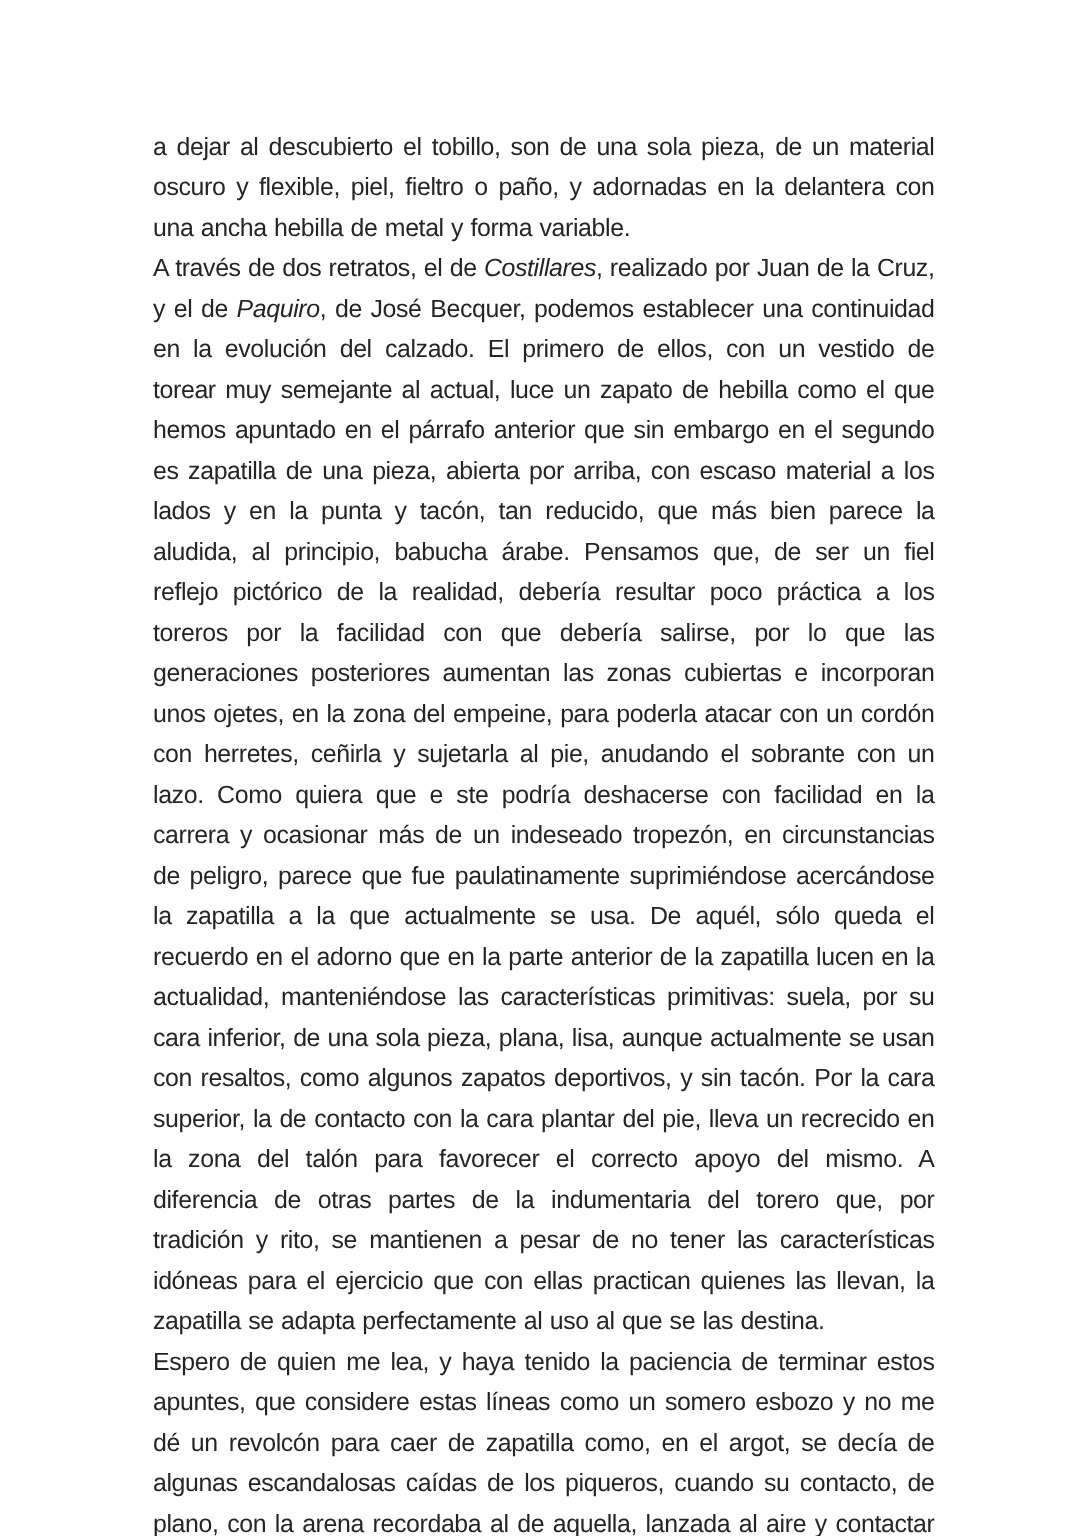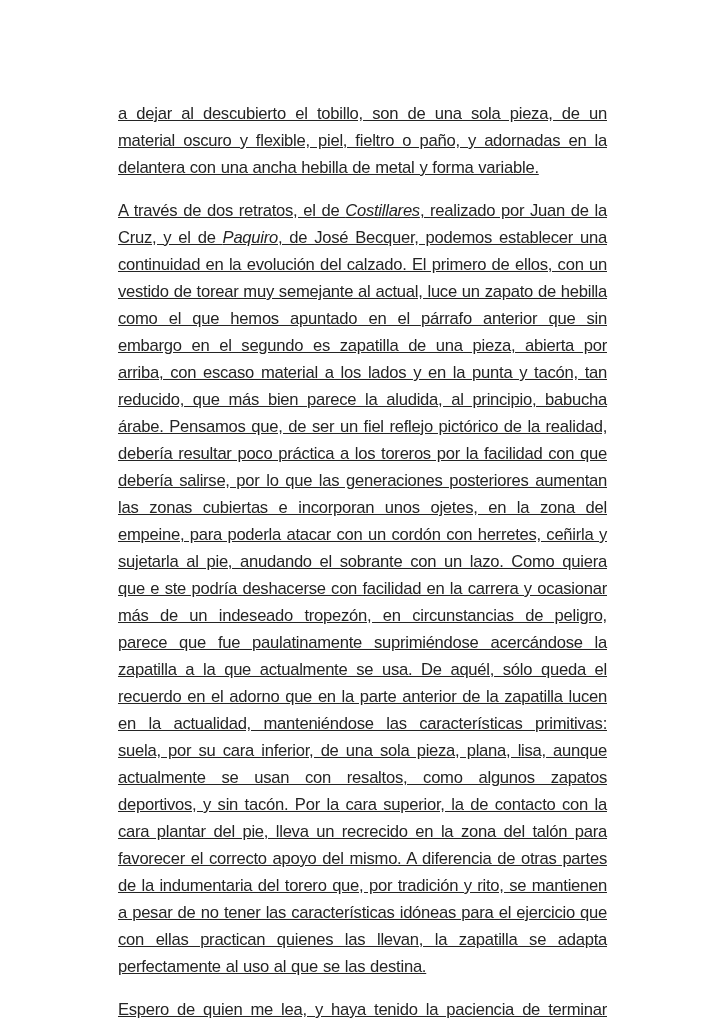--- a/index.html
+++ b/index.html
@@ -16,29 +16,28 @@
     overflow: hidden;
     font-family: "Liberation Sans", "DejaVu Sans", sans-serif;
   }
   .doc-body {
     position: absolute;
     top: 84px;
     left: 102px;
     width: 521px;
   }
   .para {
-    margin: 16px;
+    margin: 0;
     padding: 0;
     text-align: justify;
     font-size: 16.6px;
     letter-spacing: -0.25px;
     line-height: 27px;
     color: #242424;
     word-spacing: 0.5px;
-    text-decoration: underline;
   }
   .para .italic {
     font-style: italic;
   }
 </style>
 </head>
 <body>
 
 <div class="page">
   <div class="doc-body">

